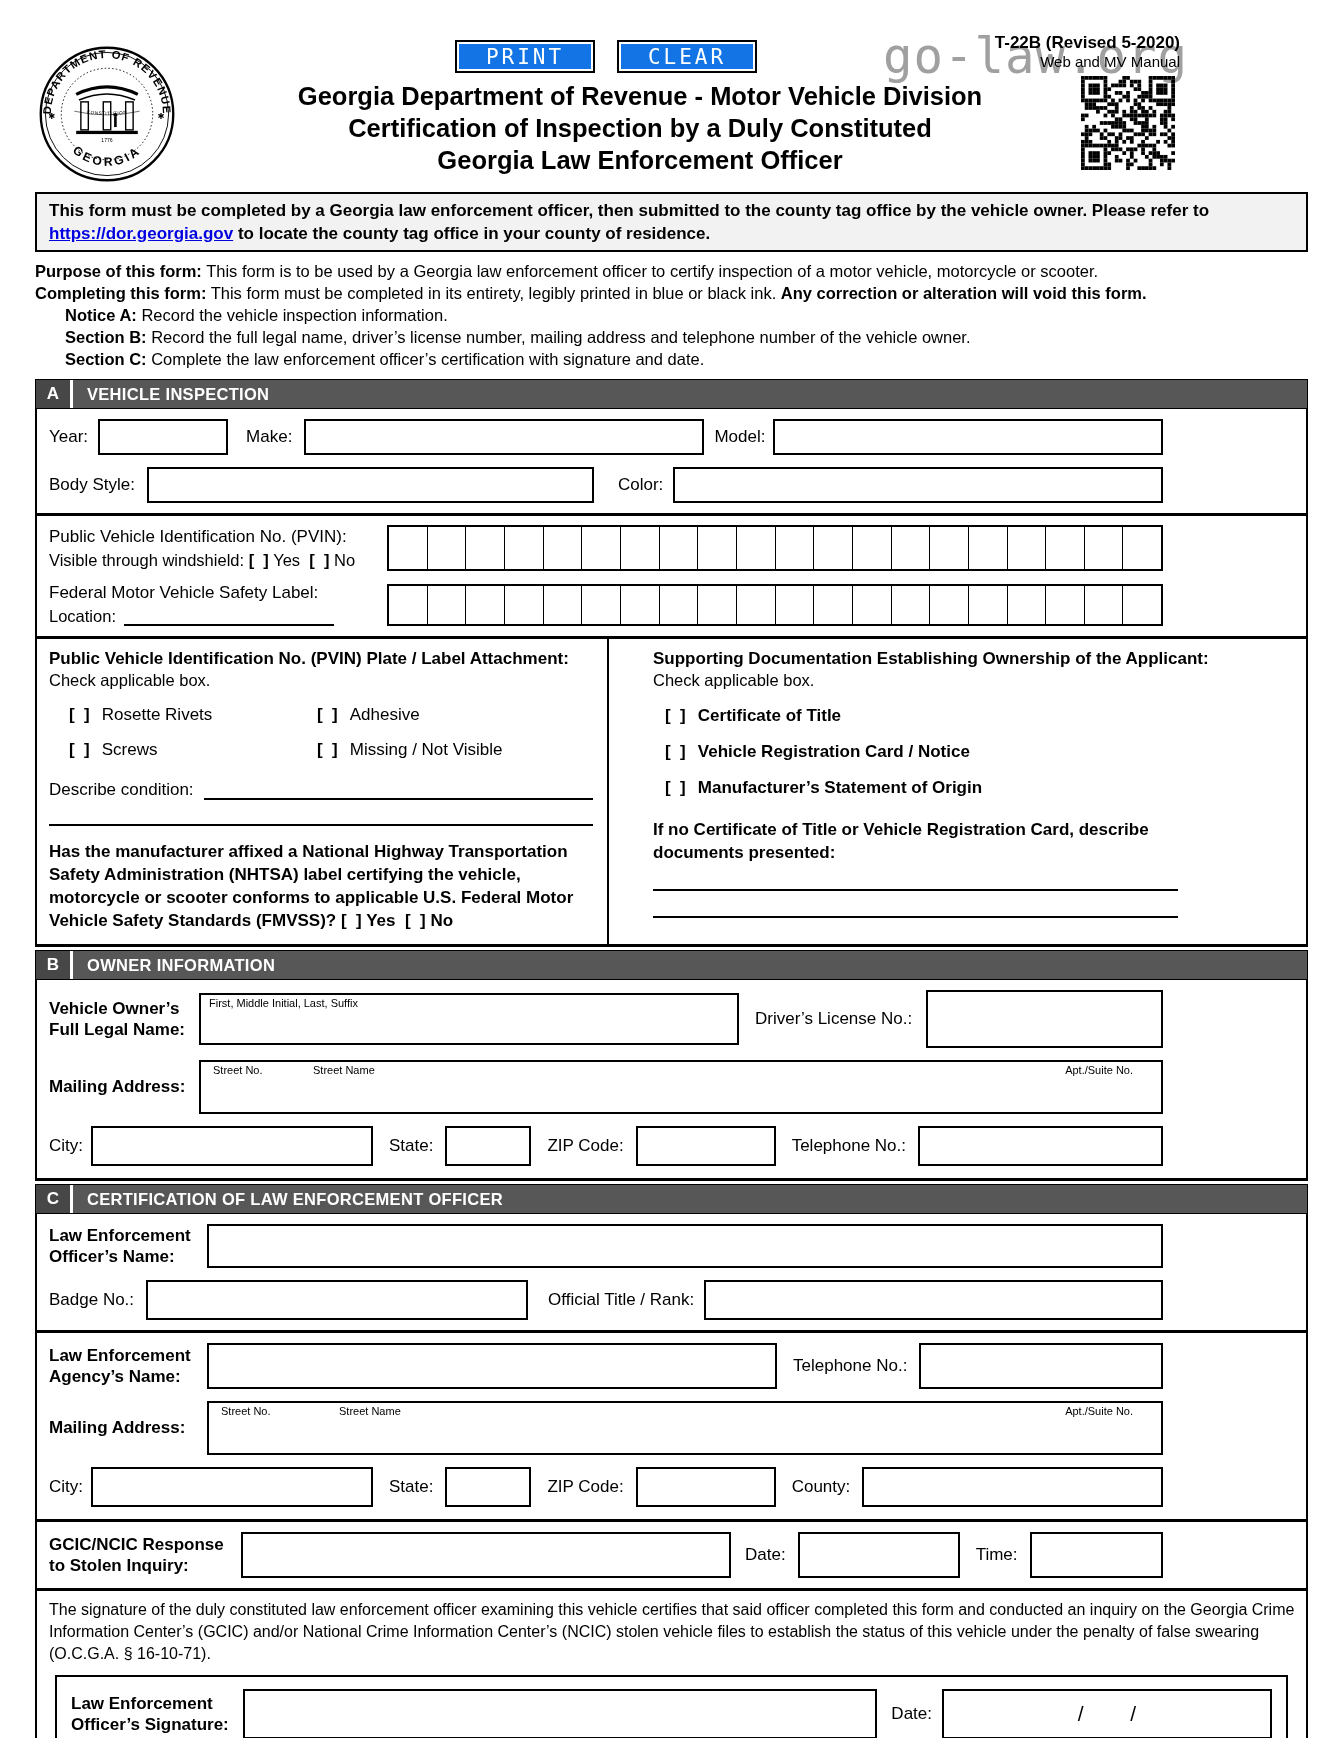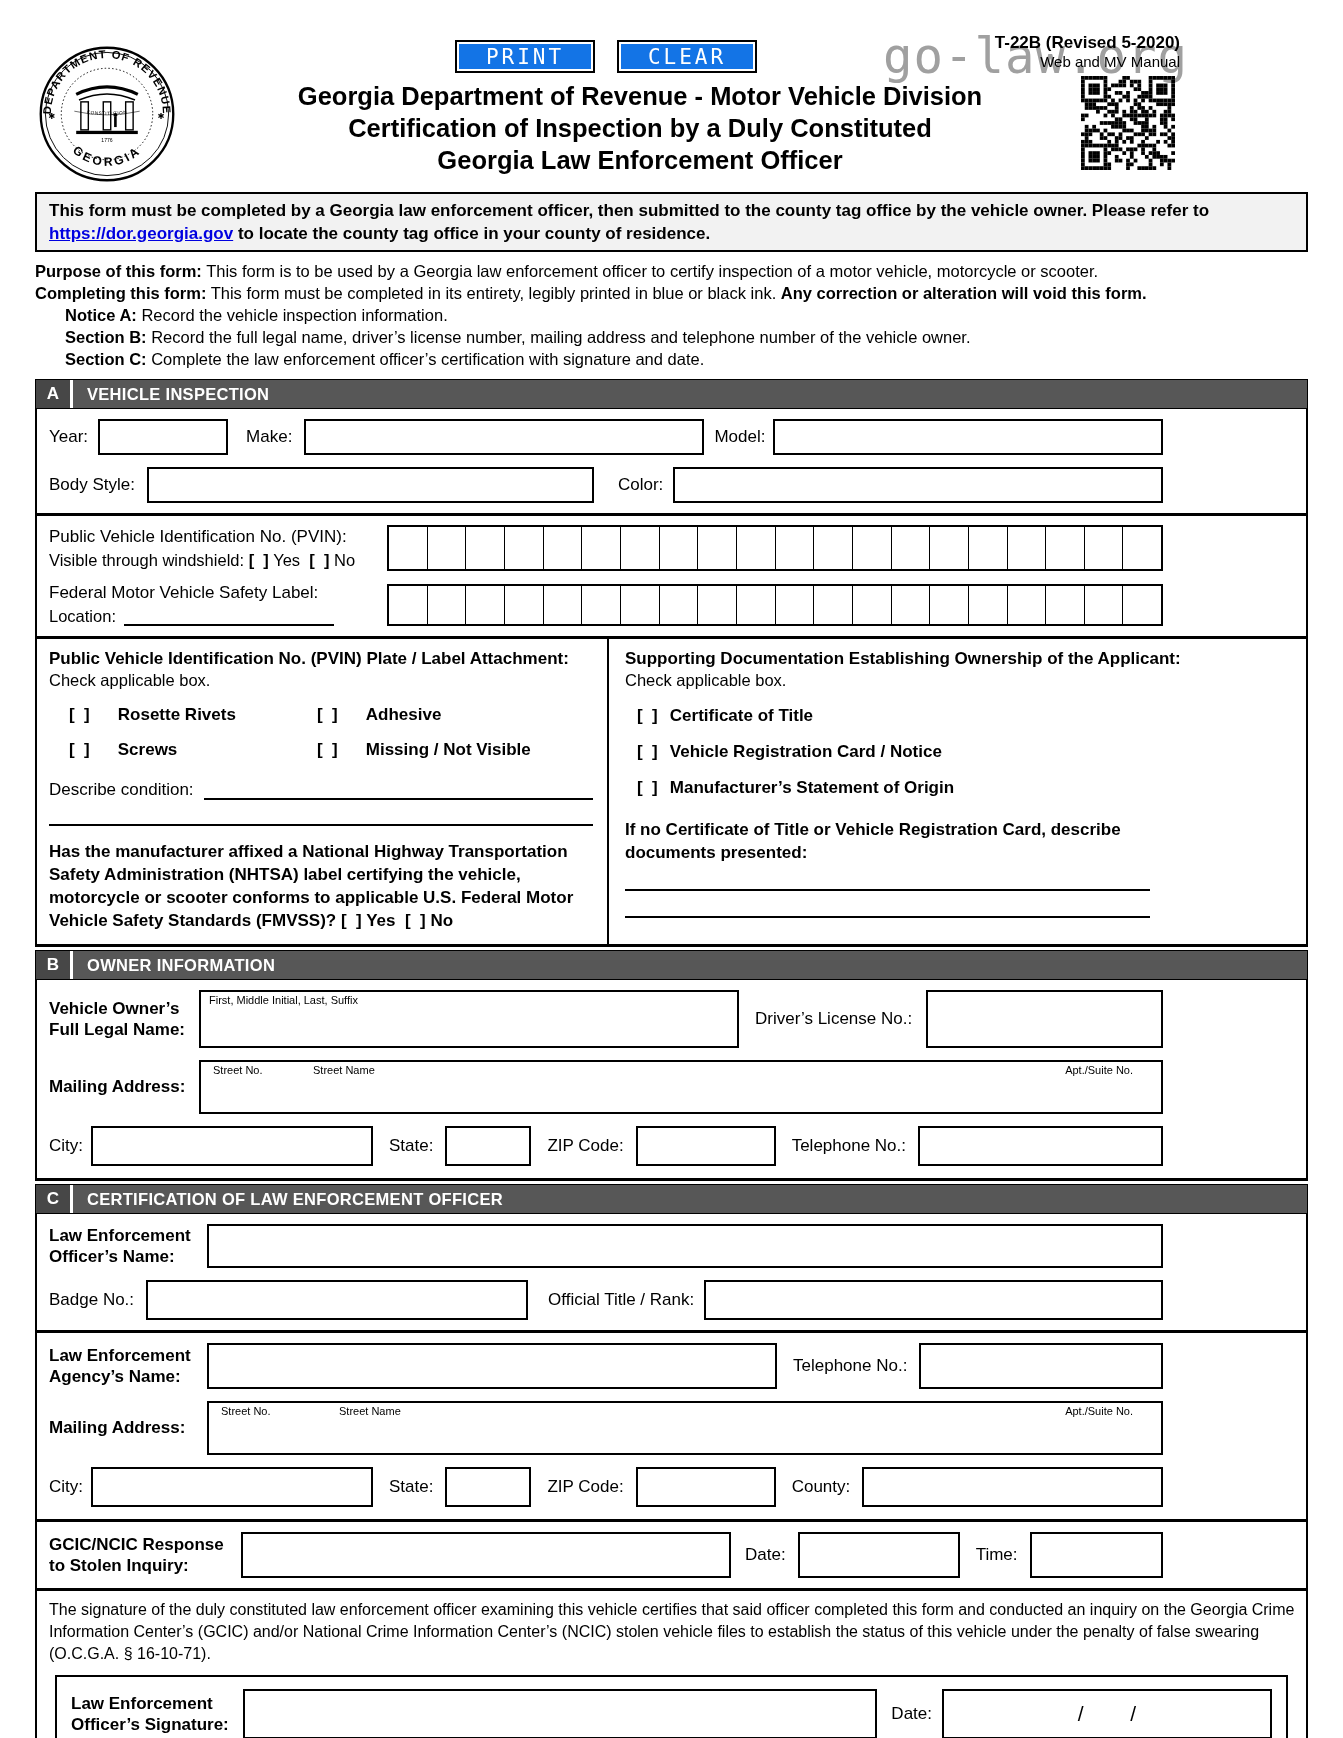--- a/index.html
+++ b/index.html
@@ -60,26 +60,26 @@
   .cb{font-weight:bold;white-space:pre;}
 
   
   .comb{display:flex;border:2px solid #000;flex:1;}
   .comb-cell{flex:1;border-right:1.5px solid #000;}
   .comb-cell:last-child{border-right:none;}
 
   
   .twocol{display:flex;align-items:stretch;}
   .col-left{width:572px;border-right:2px solid #000;padding:10px 14px 12px 12px;}
-  .col-right{flex:1;padding:10px 16px 12px 16px;}
+  .col-right{flex:1;padding:10px 16px 12px 16px;margin-left:28px;}
   .colhead{font-weight:bold;font-size:17px;}
   .colsub{font-size:16.5px;margin-top:2px;}
   .optrow{display:flex;margin:15px 0 0 20px;}
   .opt{display:flex;align-items:center;}
-  .opt .optlbl{font-weight:bold;margin-left:28px;white-space:nowrap;}
+  .opt .optlbl{font-weight:normal;margin-left:12px;white-space:nowrap;}
   .optrow .opt:first-child{width:248px;}
   .opt-v{display:flex;align-items:center;margin:16px 0 0 12px;}
   .opt-v .optlbl{font-weight:bold;margin-left:12px;}
   .describe{display:flex;align-items:flex-end;margin-top:20px;}
   .uline{border-bottom:2px solid #000;height:16px;}
   .uline-full{border-bottom:2px solid #000;height:26px;margin-bottom:4px;}
   .boldpar{font-weight:bold;margin-top:14px;line-height:23px;}
   .nodoc{font-weight:bold;margin-top:20px;line-height:23px;width:590px;}
   .uline-row{border-bottom:2px solid #000;height:27px;width:525px;}
 
@@ -639,21 +639,21 @@
   </div>
 
   <div class="sec-bar">
     <div class="sec-letter">B</div>
     <div class="sec-title">OWNER INFORMATION</div>
   </div>
 
   <div class="sec-body">
     <div class="row" style="padding-top:10px;">
       <span class="lbl2" style="width:150px;">Vehicle Owner’s Full Legal Name:</span>
-      <div class="bigbox" style="width:540px;height:58px;">
+      <div class="bigbox" style="width:540px;height:52px;">
         <span class="cap" style="left:8px;">First, Middle Initial, Last, Suffix</span>
       </div>
       <span class="lbl" style="margin-left:16px;">Driver’s License No.:</span>
       <div class="bigbox grow" style="height:58px;margin-left:14px;"></div>
     </div>
 
     <div class="row">
       <span class="lbl2" style="width:150px;">Mailing Address:</span>
       <div class="bigbox grow" style="height:54px;">
         <span class="cap" style="left:12px;">Street No.</span>

